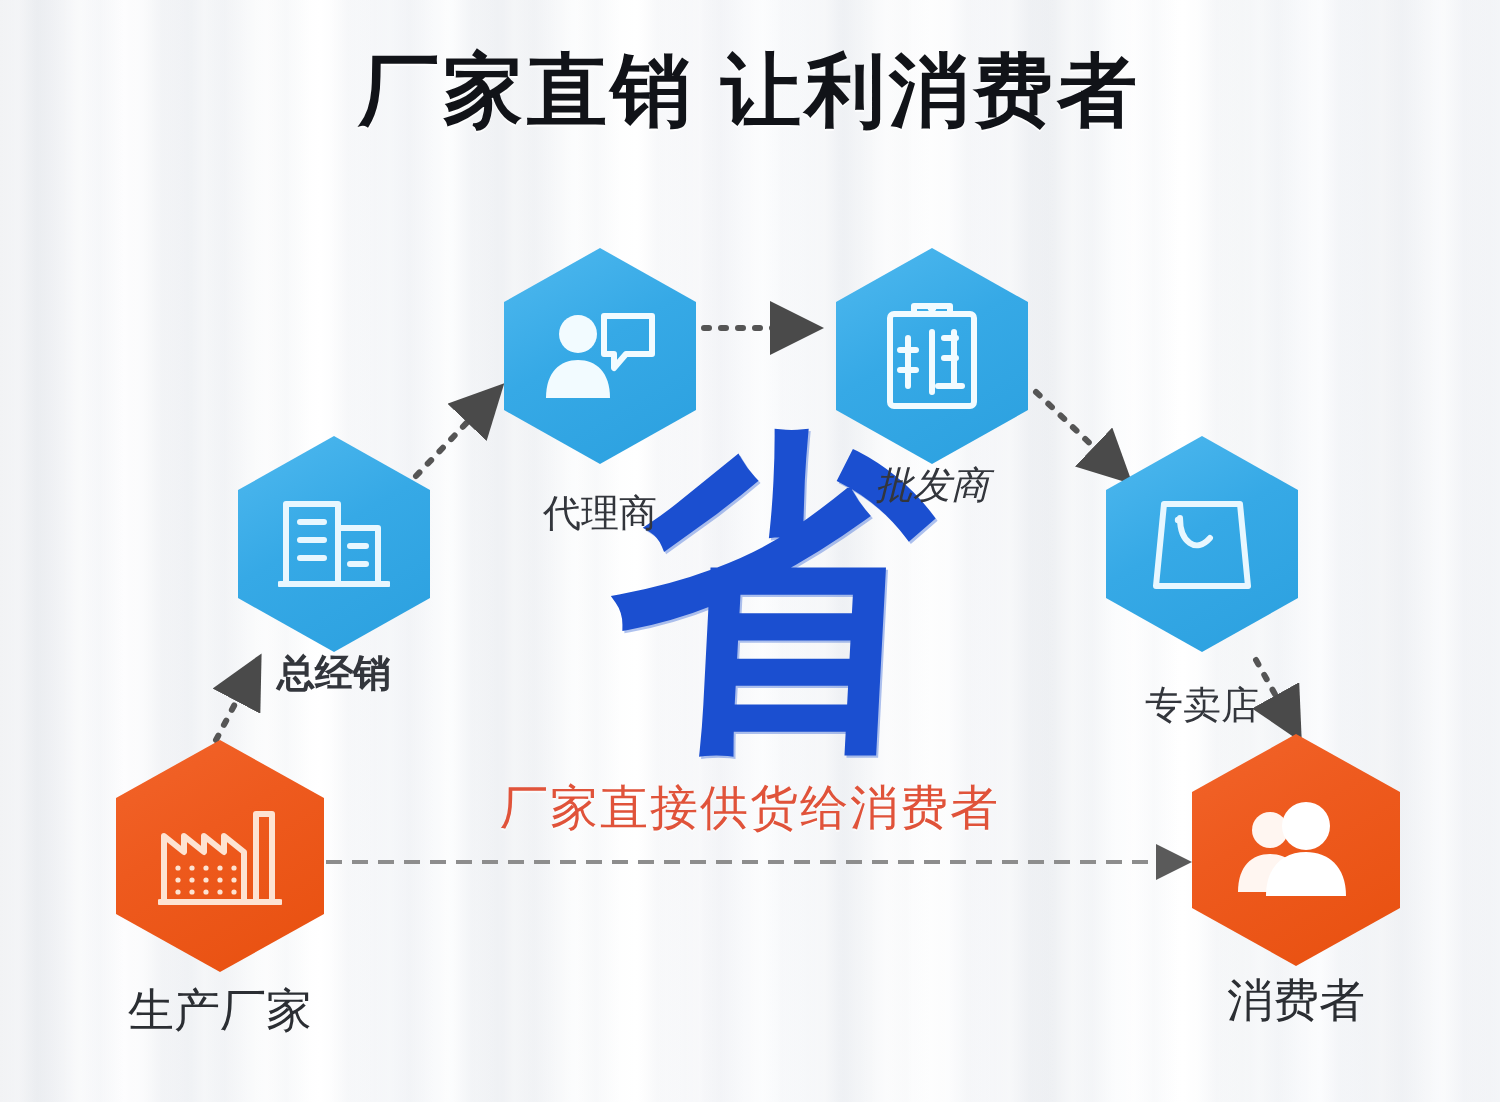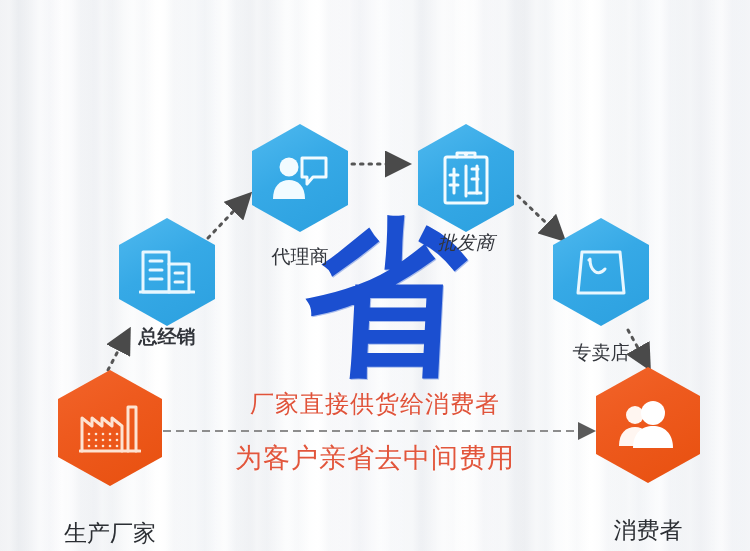--- a/index.html
+++ b/index.html
@@ -117,20 +117,21 @@
     width: 750px; height: 551px;
     pointer-events: none;
   }
 </style>
 </head>
 <body>
 
 <div id="stage">
   <div id="bg-sheen"></div>
 
+  <div id="title">厂家直销 让利消费者</div>
 
   <svg class="connectors" viewBox="0 0 750 551">
     <defs>
       <marker id="ah" markerWidth="9" markerHeight="9" refX="7" refY="4.5" orient="auto">
         <path d="M0,0 L9,4.5 L0,9 Z" fill="#4a4a4a"></path>
       </marker>
       <marker id="ah2" markerWidth="9" markerHeight="9" refX="7" refY="4.5" orient="auto">
         <path d="M0,0 L9,4.5 L0,9 Z" fill="#5a5a5a"></path>
       </marker>
     </defs>
@@ -144,21 +145,20 @@
     <path d="M518,196 L562,238" stroke="#555" stroke-width="3" stroke-dasharray="2.5,6" stroke-linecap="round" fill="none" marker-end="url(#ah)"></path>
 
     <path d="M628,330 L648,366" stroke="#555" stroke-width="3" stroke-dasharray="2.5,6" stroke-linecap="round" fill="none" marker-end="url(#ah)"></path>
 
     <path d="M163,431 L592,431" stroke="#8d8d8d" stroke-width="2" stroke-dasharray="8,5" fill="none" marker-end="url(#ah2)"></path>
   </svg>
 
   <div class="save-char">省</div>
 
   <div class="red-line" id="red-line-1">厂家直接供货给消费者</div>
-  <div class="red-line" id="red-line-2">为客户亲省去中间费用</div>
 
   <div class="node" style="left:110px; top:428px;">
     <div class="hex orange">
       <span>
         <svg width="62" height="52" viewBox="0 0 62 52">
           <g fill="none" stroke="#fde3d2" stroke-width="3" stroke-linejoin="round" stroke-linecap="round">
             <path d="M3,49 L3,16 L13,24 L13,16 L23,24 L23,16 L33,24 L33,16 L43,24 L43,49"></path>
             <path d="M49,49 L49,5 L57,5 L57,49"></path>
             <path d="M1,49 L61,49"></path>
           </g>
@@ -175,21 +175,21 @@
             <circle cx="38" cy="38" r="1.3"></circle>
             <circle cx="10" cy="44" r="1.3"></circle>
               <circle cx="17" cy="44" r="1.3"></circle>
             <circle cx="24" cy="44" r="1.3"></circle>
               <circle cx="31" cy="44" r="1.3"></circle>
             <circle cx="38" cy="44" r="1.3"></circle>
           </g>
         </svg>
       </span>
     </div>
-    <div class="node-label big" style="top:62px;margin-top:28px;">生产厂家</div>
+    <div class="node-label big" style="top:62px;">生产厂家</div>
   </div>
 
   <div class="node" style="left:167px; top:272px;">
     <div class="hex blue small">
       <span>
         <svg width="56" height="52" viewBox="0 0 56 52">
           <g fill="none" stroke="#e8f7ff" stroke-width="3" stroke-linejoin="round" stroke-linecap="round">
             <rect x="4" y="6" width="26" height="40"></rect>
             <path d="M30,18 L50,18 L50,46 L30,46"></path>
             <path d="M11,15 L23,15 M11,24 L23,24 M11,33 L23,33"></path>
@@ -260,16 +260,16 @@
             <circle cx="18" cy="15" r="9"></circle>
             <path d="M2,46 C2,33 9,27 18,27 C27,27 34,33 34,46 Z"></path>
           </g>
           <g fill="#ffffff">
             <circle cx="36" cy="13" r="12"></circle>
             <path d="M16,48 C16,33 25,26 36,26 C47,26 56,33 56,48 Z"></path>
           </g>
         </svg>
       </span>
     </div>
-    <div class="node-label big" style="top:60px;margin-top:30px;">消费者</div>
+    <div class="node-label big" style="top:60px;">消费者</div>
   </div>
 
 </div>
 
 </body></html>

